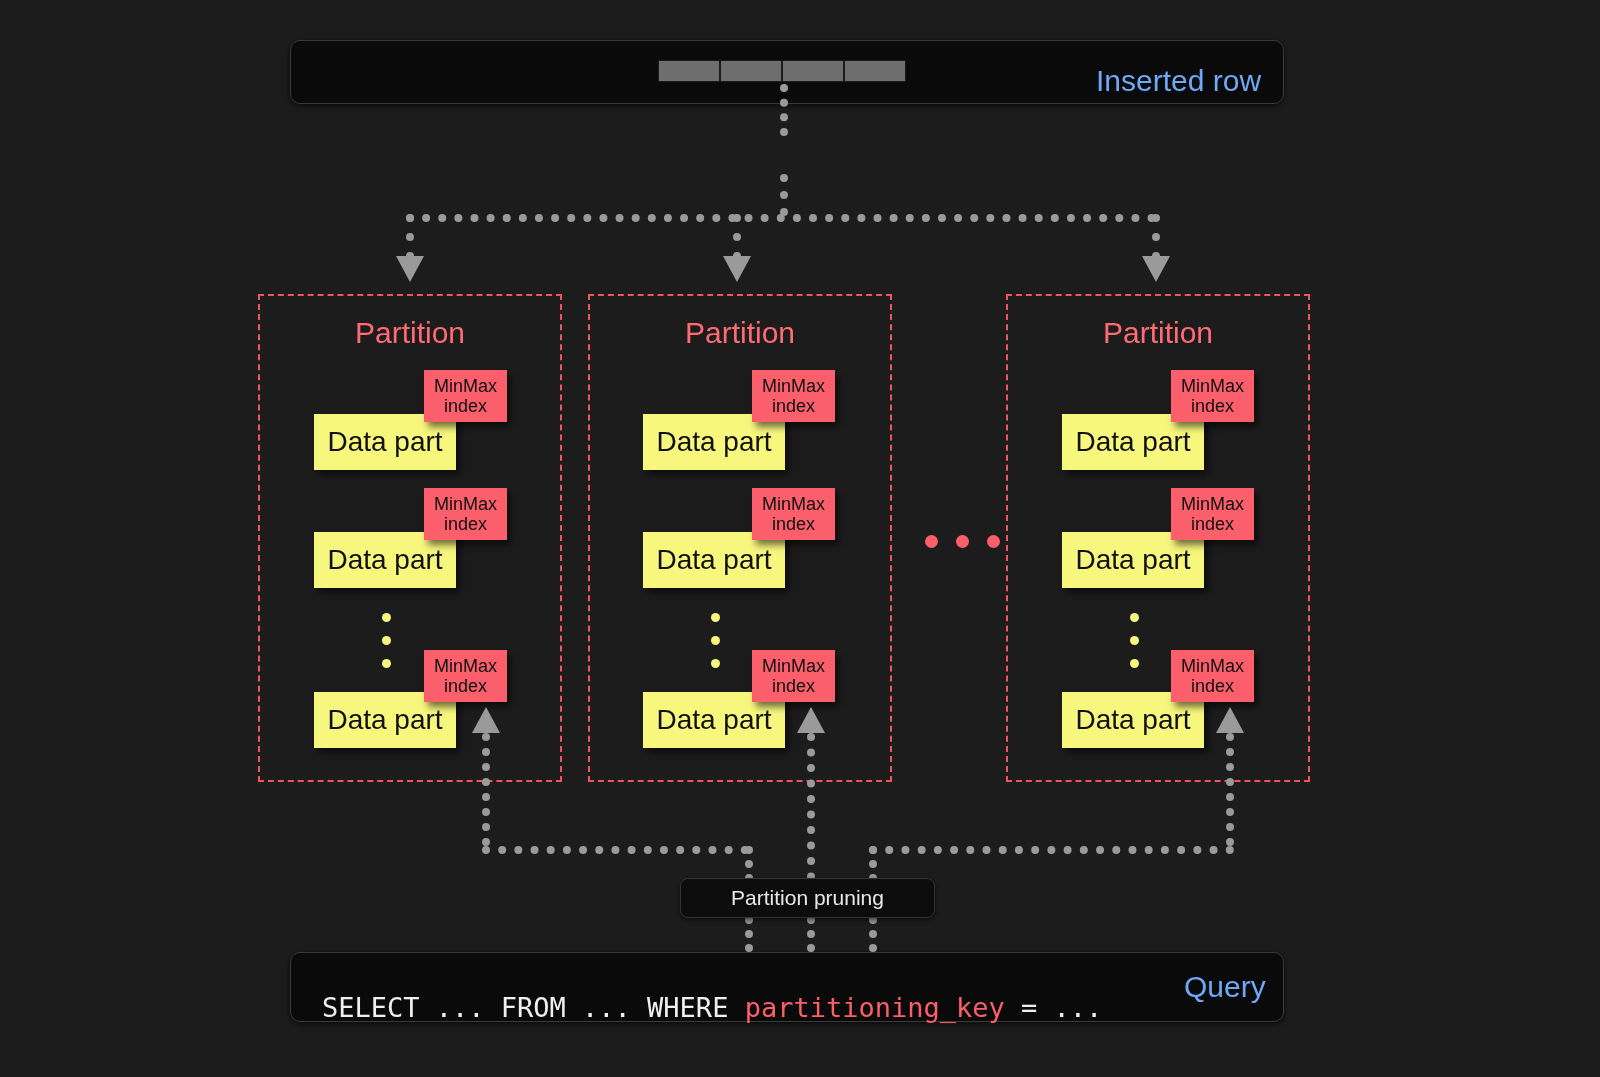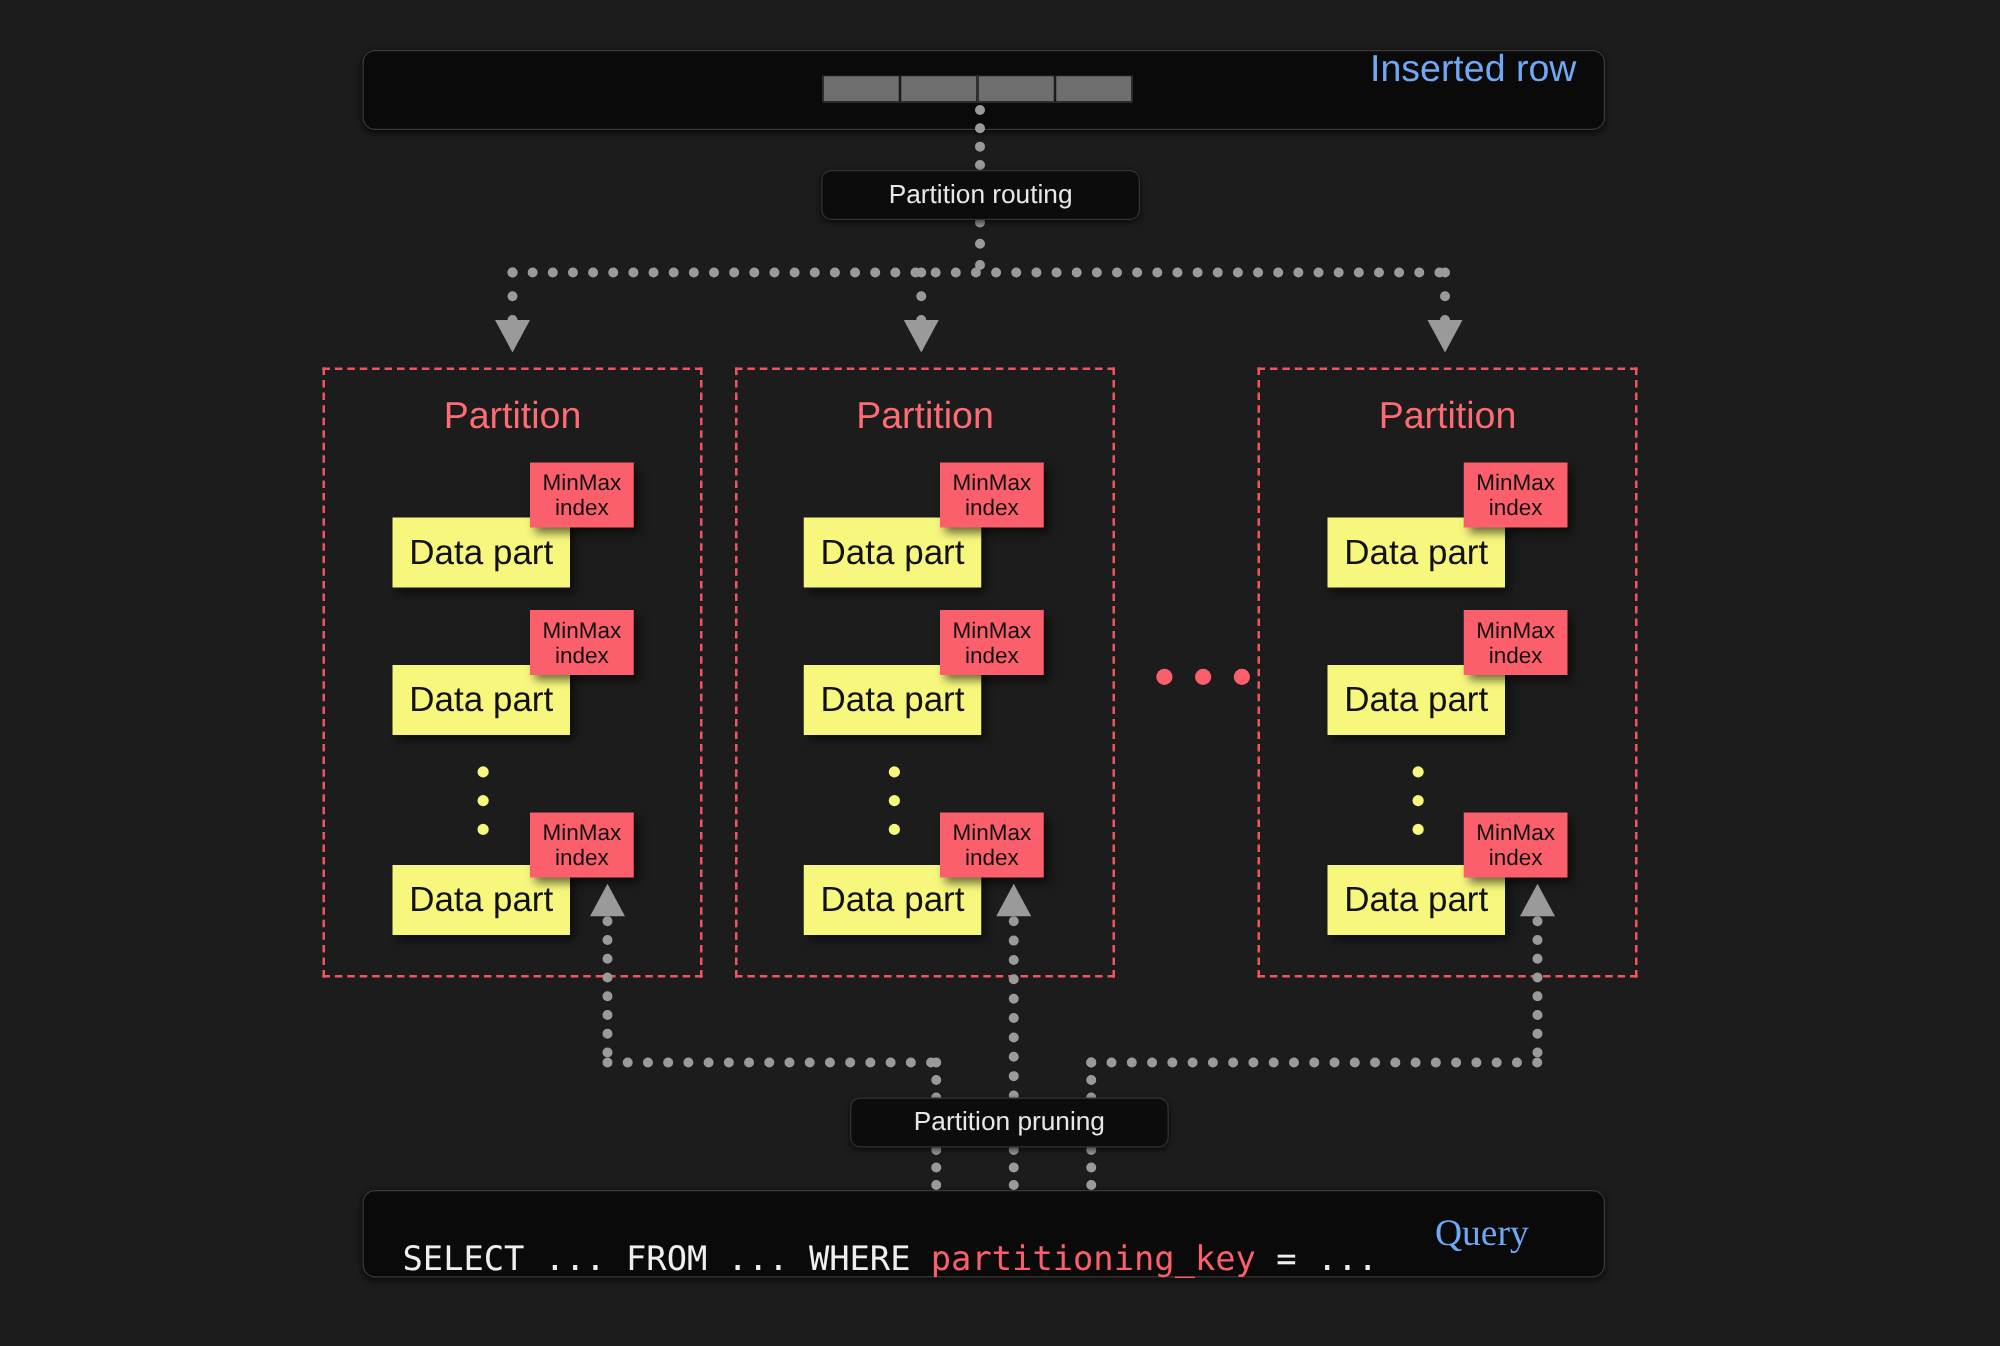--- a/index.html
+++ b/index.html
@@ -160,25 +160,24 @@
 
 <div id="canvas">
 
   <div class="bar" style="left:290px; top:40px; width:992px; height:62px;"></div>
   <div class="rowcells" style="left:658px; top:60px;">
     <div class="rowcell"></div>
     <div class="rowcell"></div>
     <div class="rowcell"></div>
     <div class="rowcell"></div>
   </div>
-  <div class="bar-label" style="left:1096px; top:39px;">Inserted row</div>
+  <div class="bar-label" style="left:1096px; top:64px;">Inserted row</div>
 
   <div class="dline v" style="left:780px; top:84px; height:52px;"></div>
 
-  <div class="pill" style="left:657px; top:136px; width:253px; height:38px;">Partition routing</div>
 
   <div class="dline v" style="left:780px; top:174px; height:42px;"></div>
 
   <div class="dline h" style="left:406px; top:214px; width:750px;"></div>
 
   <div class="dline v" style="left:406px; top:214px; height:46px;"></div>
   <div class="arrow-down" style="left:396px; top:256px;"></div>
 
   <div class="dline v" style="left:733px; top:214px; height:46px;"></div>
   <div class="arrow-down" style="left:723px; top:256px;"></div>
@@ -287,15 +286,15 @@
   <div class="dline v" style="left:869px; top:846px; height:50px;"></div>
 
   <div class="pill" style="left:680px; top:878px; width:253px; height:38px;">Partition pruning</div>
 
   <div class="dline v" style="left:745px; top:916px; height:36px;"></div>
   <div class="dline v" style="left:807px; top:916px; height:36px;"></div>
   <div class="dline v" style="left:869px; top:916px; height:36px;"></div>
 
   <div class="bar" style="left:290px; top:952px; width:992px; height:68px;"></div>
   <div class="query-text" style="left:322px; top:972px;margin-top:20px;"><span>SELECT ... FROM ... WHERE </span><span class="key">partitioning_key</span><span> = ...</span></div>
-  <div class="bar-label" style="left:1148px; top:970px;font-family:Liberation Serif, serif;">Query</div>
+  <div class="bar-label" style="left:1184px; top:970px;">Query</div>
 
 </div>
 
 </body></html>

